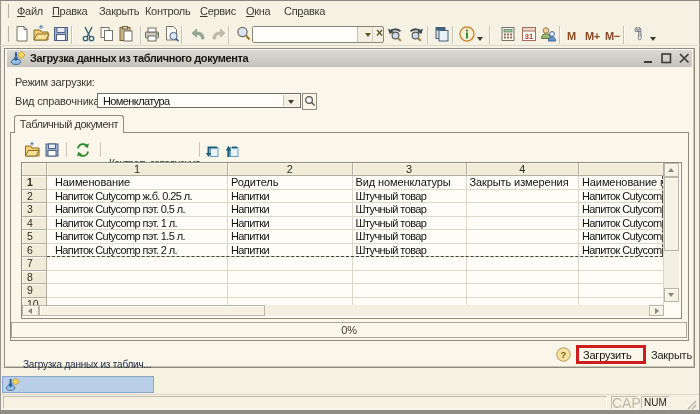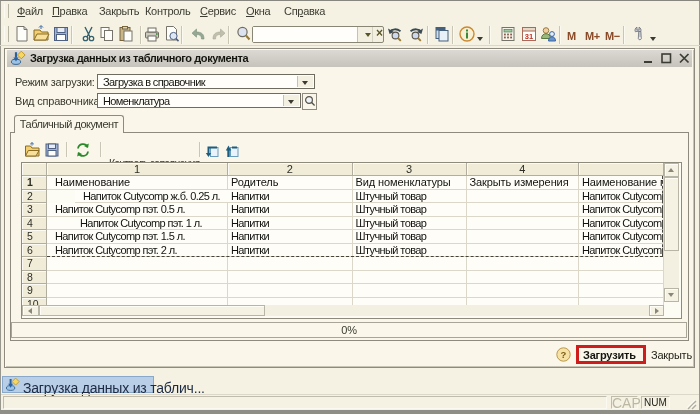--- a/index.html
+++ b/index.html
@@ -184,28 +184,20 @@
 <svg class="a" style="left:641px;top:51px;" width="14" height="14" viewBox="0 0 14 14">
       <rect x="3" y="10" width="8" height="2" fill="#3c3c34"></rect>
     </svg>
 <svg class="a" style="left:659px;top:51px;" width="14" height="14" viewBox="0 0 14 14">
       <rect x="3" y="3" width="8.5" height="8.5" fill="none" stroke="#3c3c34" stroke-width="1.6"></rect>
     </svg>
 <svg class="a" style="left:677px;top:51px;" width="14" height="14" viewBox="0 0 14 14">
       <path d="M3 3l8.5 8.5M11.5 3L3 11.5" stroke="#3c3c34" stroke-width="1.7"></path>
     </svg>
 <div class="a" style="left:15px;top:76px;"><span class="lbl">Режим загрузки:</span></div>
-<div class="a" style="left:97px;top:74px;width:218px;height:15px;">
-      <div class="combo" style="position:absolute;inset:0;">
-        <div class="ct">Загрузка в справочник</div>
-        <div class="cbtn">
-          <div class="arr" style="left:4px;top:5px;"></div>
-        </div>
-      </div>
-    </div>
 <div class="a" style="left:15px;top:95px;"><span class="lbl">Вид справочника:</span></div>
 <div class="a" style="left:97px;top:93px;width:204px;height:15px;">
       <div class="combo" style="position:absolute;inset:0;">
         <div class="ct">Номенклатура</div>
         <div class="cbtn">
           <div class="arr" style="left:4px;top:5px;"></div>
         </div>
       </div>
     </div>
 <div class="a" style="left:302px;top:93px;width:15px;height:17px;background:#faf7ea;border:1px solid #8e8b7e;box-sizing:border-box;"></div>
@@ -260,33 +252,33 @@
 <div class="a gh" style="left:352.5px;top:163px;width:113.0px;height:12px;line-height:12px;">3</div>
 <div class="a gh" style="left:466.5px;top:163px;width:111.5px;height:12px;line-height:12px;">4</div>
 <div class="a gh" style="left:579.0px;top:163px;width:84.0px;height:12px;line-height:12px;"></div>
 <div class="a gh" style="left:22px;top:176.0px;width:19px;height:12.5px;line-height:12.5px;font-size:10.5px;text-align:left;padding-left:5px;font-weight:bold;">1</div>
 <div class="a cell" style="left:47.0px;top:176.0px;width:172.0px;height:12.5px;line-height:13px;padding-left:8px;letter-spacing:-0.1px;">Наименование</div>
 <div class="a cell" style="left:352.5px;top:176.0px;width:110.0px;height:12.5px;line-height:13px;padding-left:3px;letter-spacing:-0.1px;">Вид номенклатуры</div>
 <div class="a cell" style="left:228.0px;top:176.0px;width:120.5px;height:12.5px;line-height:13px;padding-left:3px;letter-spacing:-0.1px;">Родитель</div>
 <div class="a cell" style="left:466.5px;top:176.0px;width:108.5px;height:12.5px;line-height:13px;padding-left:3px;letter-spacing:-0.1px;">Закрыть измерения</div>
 <div class="a cell" style="left:579.0px;top:176.0px;width:81.0px;height:12.5px;line-height:13px;padding-left:3px;letter-spacing:-0.1px;">Наименование пол</div>
 <div class="a gh" style="left:22px;top:189.5px;width:19px;height:12.5px;line-height:12.5px;font-size:10.5px;text-align:left;padding-left:5px;">2</div>
-<div class="a cell" style="left:47.0px;top:189.5px;width:172.0px;height:12.5px;line-height:13px;padding-left:8px;margin-left:28px;">Напиток Cutycomp ж.б. 0.25 л.</div>
+<div class="a cell" style="left:47.0px;top:189.5px;width:172.0px;height:12.5px;line-height:13px;padding-left:8px;">Напиток Cutycomp ж.б. 0.25 л.</div>
 <div class="a cell" style="left:228.0px;top:189.5px;width:120.5px;height:12.5px;line-height:13px;padding-left:3px;">Напитки</div>
 <div class="a cell" style="left:352.5px;top:189.5px;width:110.0px;height:12.5px;line-height:13px;padding-left:3px;">Штучный товар</div>
 <div class="a cell" style="left:466.5px;top:189.5px;width:108.5px;height:12.5px;line-height:13px;padding-left:3px;"></div>
 <div class="a cell" style="left:579.0px;top:189.5px;width:81.0px;height:12.5px;line-height:13px;padding-left:3px;">Напиток Cutycomp</div>
 <div class="a gh" style="left:22px;top:203.0px;width:19px;height:12.5px;line-height:12.5px;font-size:10.5px;text-align:left;padding-left:5px;">3</div>
 <div class="a cell" style="left:47.0px;top:203.0px;width:172.0px;height:12.5px;line-height:13px;padding-left:8px;">Напиток Cutycomp пэт. 0.5 л.</div>
 <div class="a cell" style="left:228.0px;top:203.0px;width:120.5px;height:12.5px;line-height:13px;padding-left:3px;">Напитки</div>
 <div class="a cell" style="left:352.5px;top:203.0px;width:110.0px;height:12.5px;line-height:13px;padding-left:3px;">Штучный товар</div>
 <div class="a cell" style="left:466.5px;top:203.0px;width:108.5px;height:12.5px;line-height:13px;padding-left:3px;"></div>
 <div class="a cell" style="left:579.0px;top:203.0px;width:81.0px;height:12.5px;line-height:13px;padding-left:3px;">Напиток Cutycomp</div>
 <div class="a gh" style="left:22px;top:216.5px;width:19px;height:12.5px;line-height:12.5px;font-size:10.5px;text-align:left;padding-left:5px;">4</div>
-<div class="a cell" style="left:47.0px;top:216.5px;width:172.0px;height:12.5px;line-height:13px;padding-left:8px;text-align:center;">Напиток Cutycomp пэт. 1 л.</div>
+<div class="a cell" style="left:47.0px;top:216.5px;width:172.0px;height:12.5px;line-height:13px;padding-left:8px;">Напиток Cutycomp пэт. 1 л.</div>
 <div class="a cell" style="left:228.0px;top:216.5px;width:120.5px;height:12.5px;line-height:13px;padding-left:3px;">Напитки</div>
 <div class="a cell" style="left:352.5px;top:216.5px;width:110.0px;height:12.5px;line-height:13px;padding-left:3px;">Штучный товар</div>
 <div class="a cell" style="left:466.5px;top:216.5px;width:108.5px;height:12.5px;line-height:13px;padding-left:3px;"></div>
 <div class="a cell" style="left:579.0px;top:216.5px;width:81.0px;height:12.5px;line-height:13px;padding-left:3px;">Напиток Cutycomp</div>
 <div class="a gh" style="left:22px;top:230.0px;width:19px;height:12.5px;line-height:12.5px;font-size:10.5px;text-align:left;padding-left:5px;">5</div>
 <div class="a cell" style="left:47.0px;top:230.0px;width:172.0px;height:12.5px;line-height:13px;padding-left:8px;">Напиток Cutycomp пэт. 1.5 л.</div>
 <div class="a cell" style="left:228.0px;top:230.0px;width:120.5px;height:12.5px;line-height:13px;padding-left:3px;">Напитки</div>
 <div class="a cell" style="left:352.5px;top:230.0px;width:110.0px;height:12.5px;line-height:13px;padding-left:3px;">Штучный товар</div>
 <div class="a cell" style="left:466.5px;top:230.0px;width:108.5px;height:12.5px;line-height:13px;padding-left:3px;"></div>
 <div class="a cell" style="left:579.0px;top:230.0px;width:81.0px;height:12.5px;line-height:13px;padding-left:3px;">Напиток Cutycomp</div>
@@ -345,30 +337,30 @@
 <div class="a" style="left:649px;top:304.5px;width:15px;height:11.5px;">
       <div class="sbtn" style="position:absolute;inset:0;"></div>
       <div class="a" style="left:6px;top:3px;width:0;height:0;border-top:3px solid transparent;border-bottom:3px solid transparent;border-left:4px solid #8a8678;"></div>
     </div>
 <div class="a" style="left:11px;top:322px;width:676px;height:16px;border:1px solid #a9a597;background:#fbf8eb;text-align:center;box-sizing:border-box;"><span class="lbl" style="line-height:14px;">0%</span></div>
 <svg class="a" style="left:556px;top:347px;" width="15" height="15" viewBox="0 0 15 15">
       <circle cx="7.5" cy="7.5" r="6.7" fill="#f6e2a4" stroke="#b89850"></circle>
       <text x="7.5" y="11" font-size="9.5" font-weight="bold" fill="#7a5c14" text-anchor="middle">?</text>
     </svg>
 <div class="a" style="left:576px;top:345px;width:70px;height:19px;border:3px solid #cd1d1d;box-sizing:border-box;"></div>
-<div class="a" style="left:583px;top:349px;font-weight:bold;color:#15150f;letter-spacing:-0.2px;">Загрузить</div>
+<div class="a" style="left:583px;top:349px;font-weight:normal;color:#15150f;letter-spacing:-0.2px;">Загрузить</div>
 <div class="a" style="left:651px;top:349px;color:#23231c;letter-spacing:-0.2px;">Закрыть</div>
 <div class="a" style="left:2px;top:376px;width:152px;height:17px;background:#b9cfe7;border:1px solid #8aa8ca;box-sizing:border-box;"></div>
 <svg class="a" style="left:5px;top:377px;" width="15" height="15" viewBox="0 0 15 15">
       <ellipse cx="5.6" cy="11" rx="4.2" ry="2.4" fill="#9cc2e4" stroke="#2a5a8a" stroke-width=".8"></ellipse>
       <path d="M5.6 2v5.2" stroke="#2a62a0" stroke-width="2"></path>
       <path d="M3.2 6.8h4.8L5.6 10.8z" fill="#2a62a0"></path>
       <path d="M10.6 1.1l3.5 3.5-3.5 3.5-3.5-3.5z" fill="#f5d860" stroke="#c09020" stroke-width=".8"></path>
     </svg>
-<div class="a" style="left:23px;top:380px;color:#1c2a42;letter-spacing:-0.2px;font-size:14px;">Загрузка данных из таблич...</div>
+<div class="a" style="left:23px;top:359px;color:#1c2a42;letter-spacing:-0.2px;font-size:10px;">Загрузка данных из таблич...</div>
 <div class="a" style="left:1px;top:394px;width:698px;height:1px;background:#dcd8c9;"></div>
 <div class="a" style="left:3px;top:396px;width:604px;height:13px;">
       <div class="spanel" style="position:absolute;inset:0;"></div>
     </div>
 <div class="a" style="left:611px;top:396px;width:27px;height:13px;">
       <div class="spanel" style="position:absolute;inset:0;text-align:center;font-size:14px;line-height:12px;color:#bcb8a4;">CAP</div>
     </div>
 <div class="a" style="left:641px;top:396px;width:29px;height:13px;">
       <div class="spanel" style="position:absolute;inset:0;text-align:center;font-size:10px;line-height:12px;color:#23231c;">NUM</div>
     </div>

